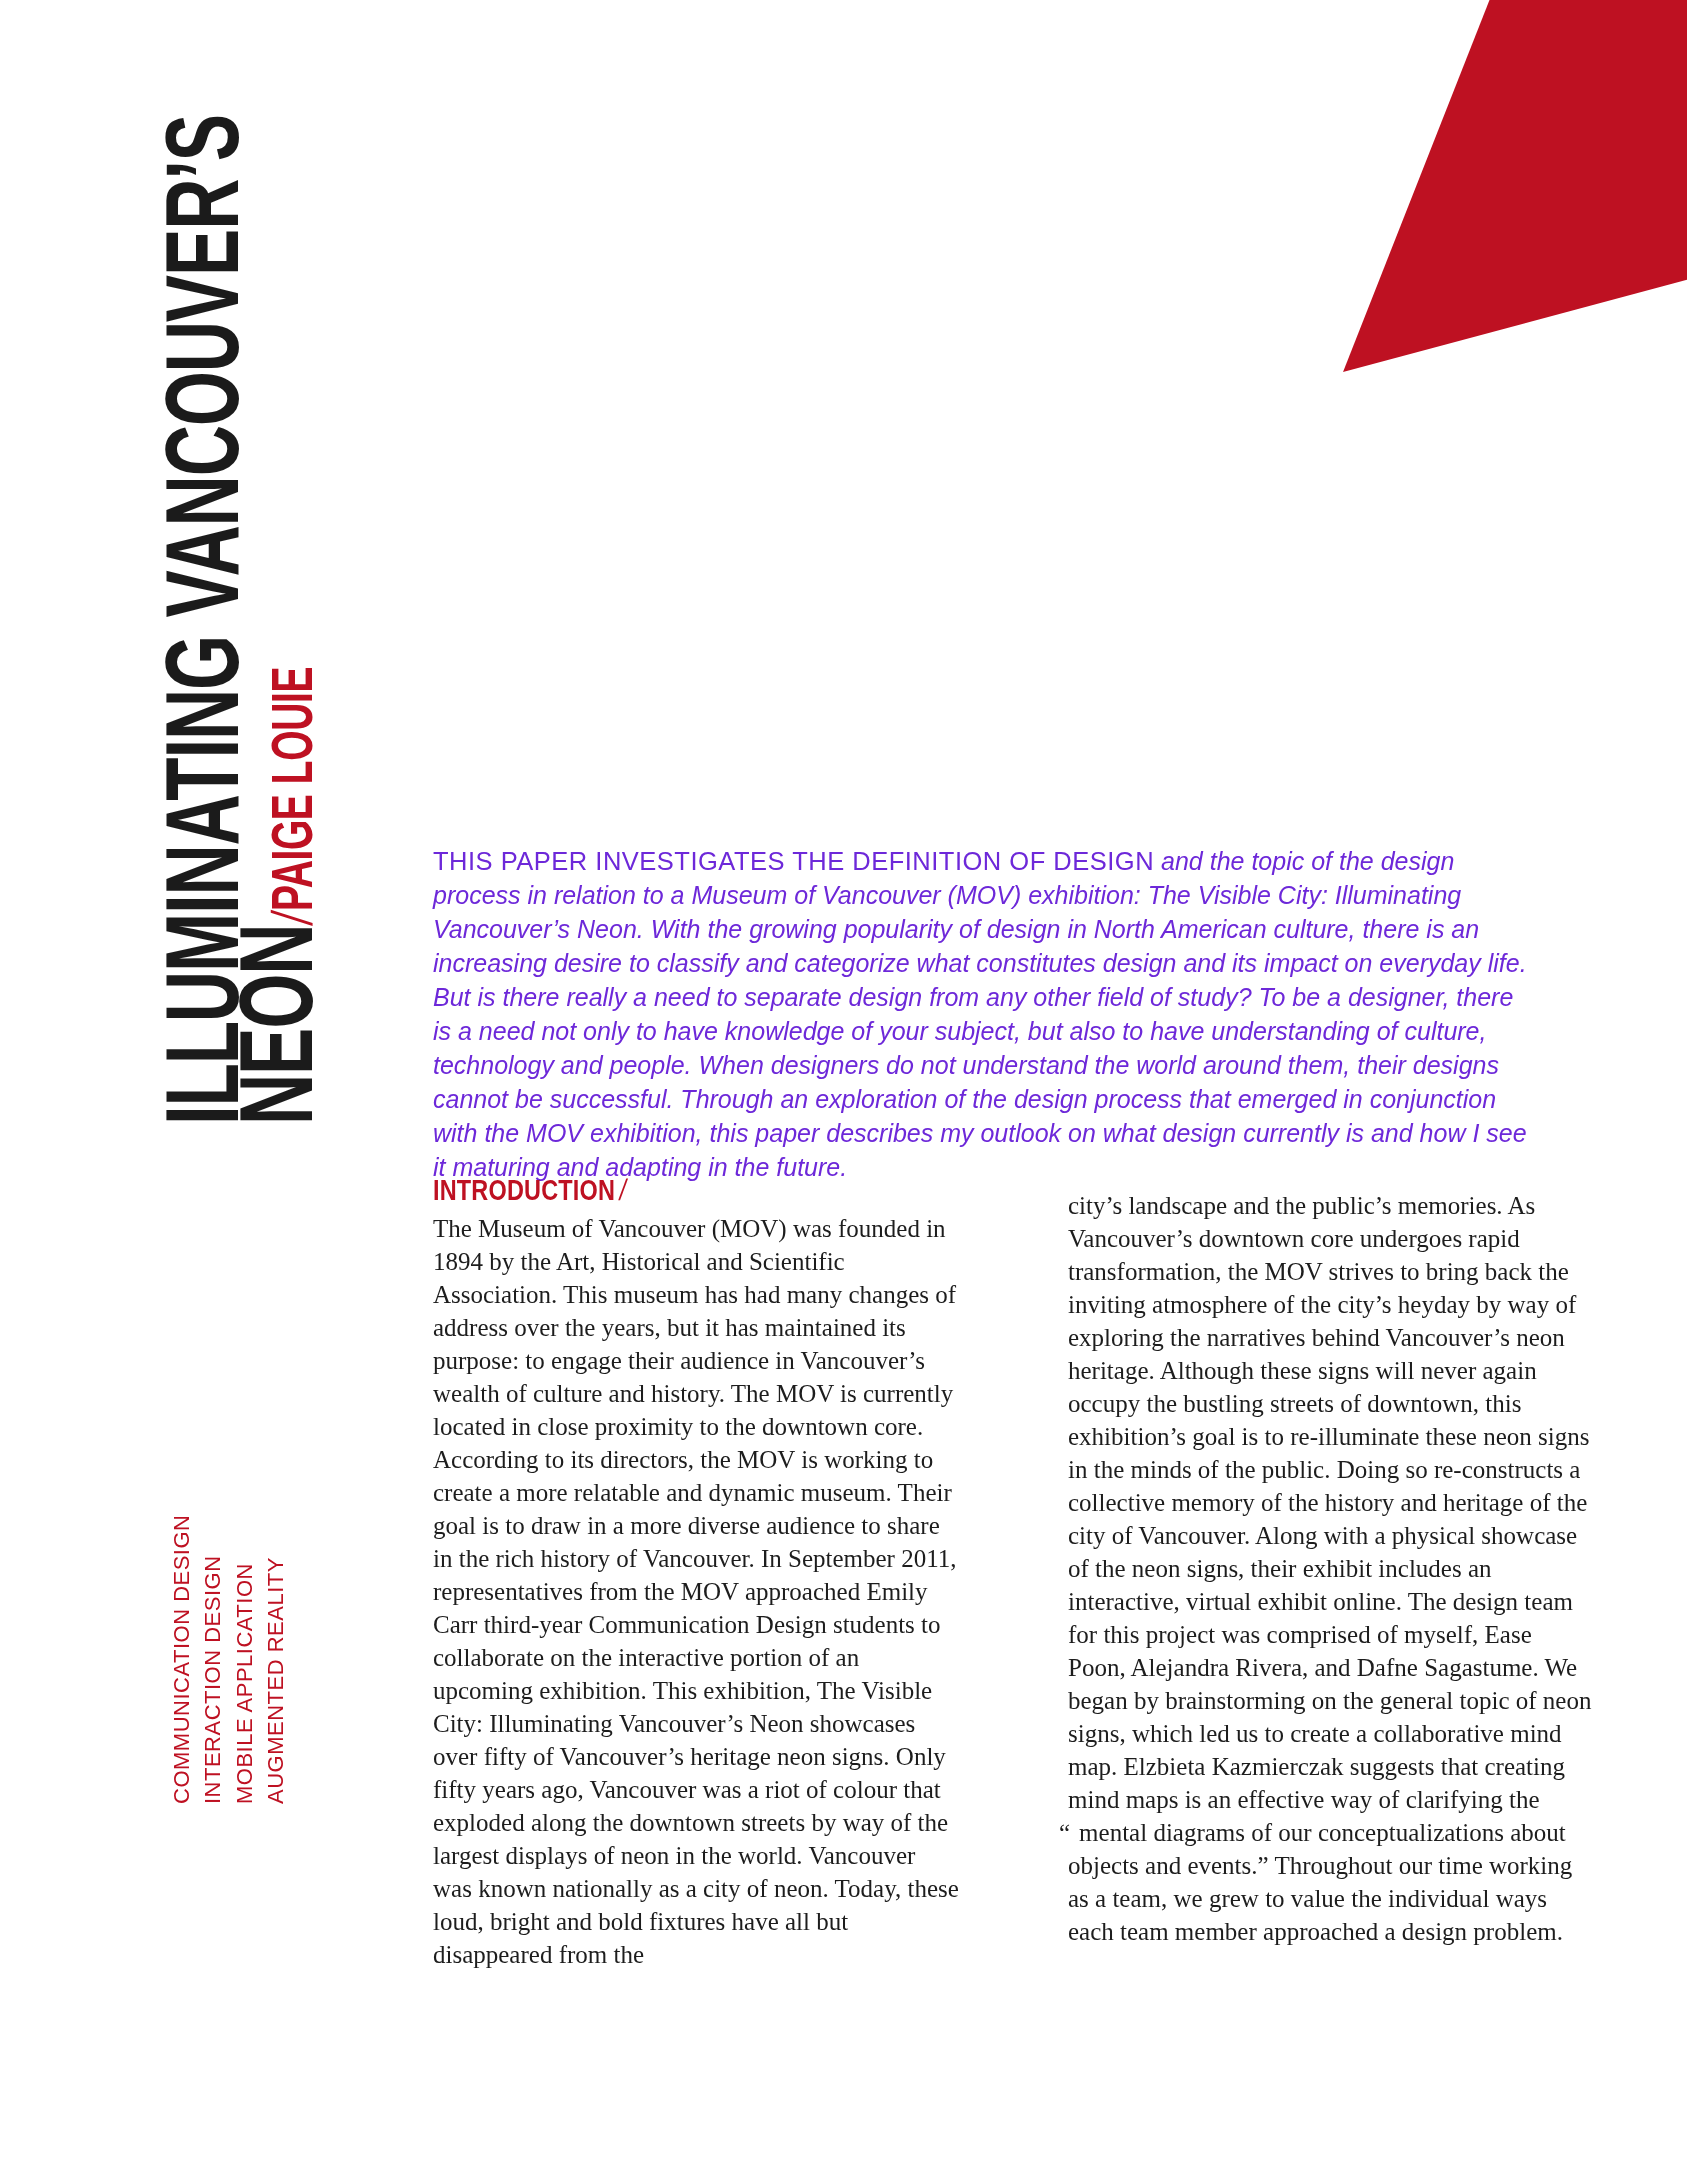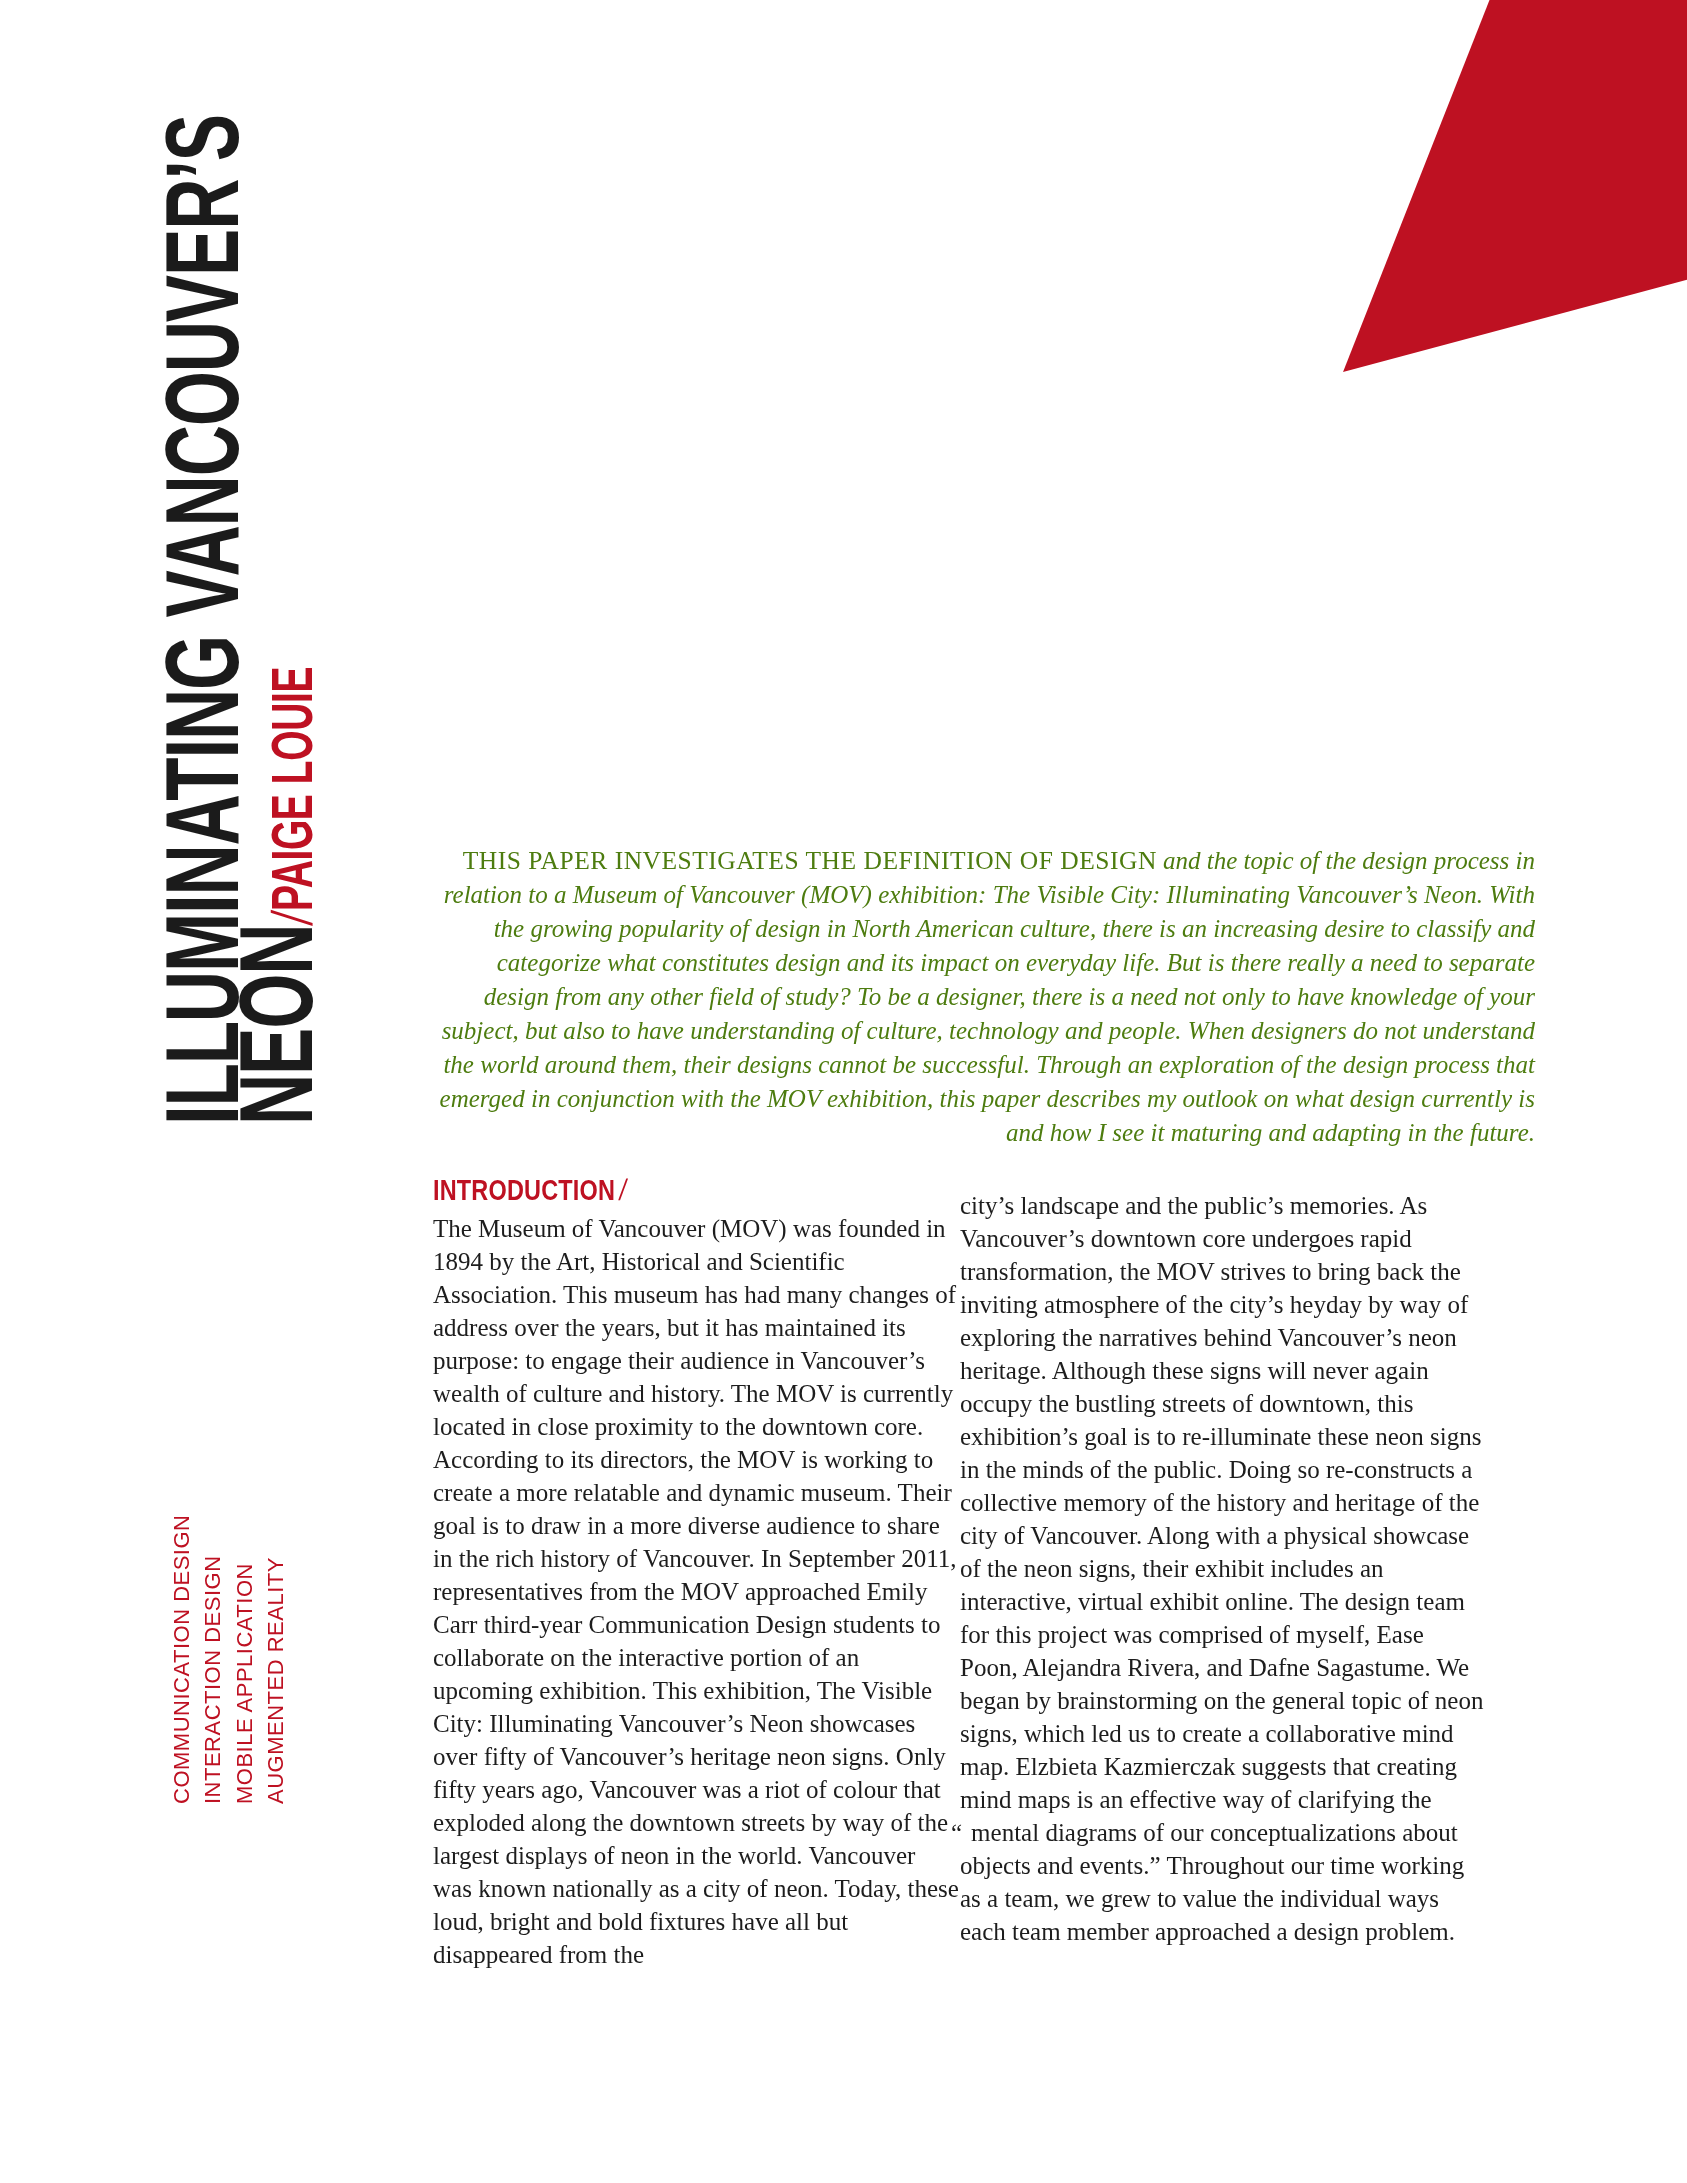--- a/index.html
+++ b/index.html
@@ -84,44 +84,44 @@
     letter-spacing: 0.5px;
     color: #BE1122;
   }
 
   
   #abstract {
     position: absolute;
     left: 433px;
     top: 844px;
     width: 1102px;
-    font-family: Liberation Serif, serif;
+    font-family: Liberation Sans, sans-serif;
     font-style: italic;
     font-size: 25px;
     line-height: 34px;
-    color: #4d7c0f;
-    text-align: right;
+    color: #6d28d9;
+    text-align: left;
   }
   #abstract .leadin {
     font-style: normal;
     font-variant: small-caps;
     letter-spacing: 0.5px;
     font-size: 25.5px;
   }
 
   
   #col-left {
     position: absolute;
     left: 433px;
     top: 1176px;
     width: 527px;
   }
   #col-right {
     position: absolute;
-    left: 960px;
+    left: 1068px;
     top: 1189px;
     width: 527px;
   }
   .section-head {
     font-family: "Liberation Sans", sans-serif;
     font-weight: 700;
     font-size: 25.5px;
     letter-spacing: 0.2px;
     color: #BE1122;
     margin: 0 0 7.4px 0;

